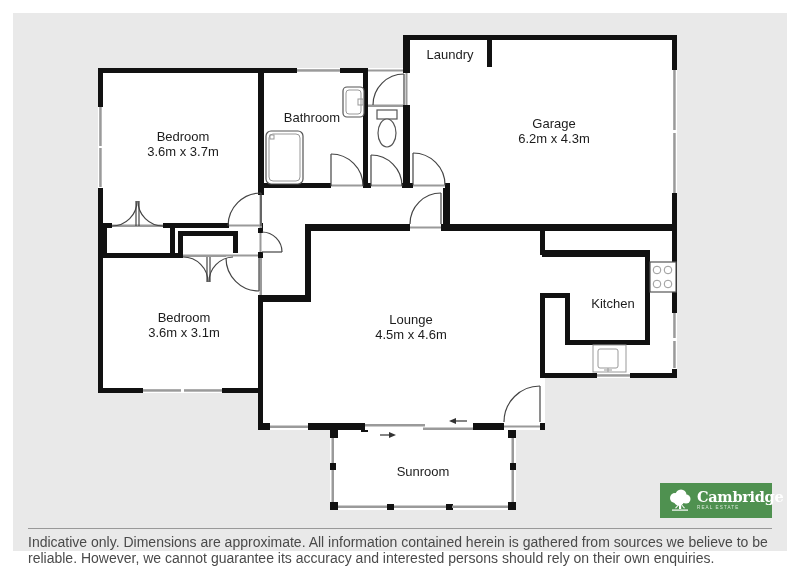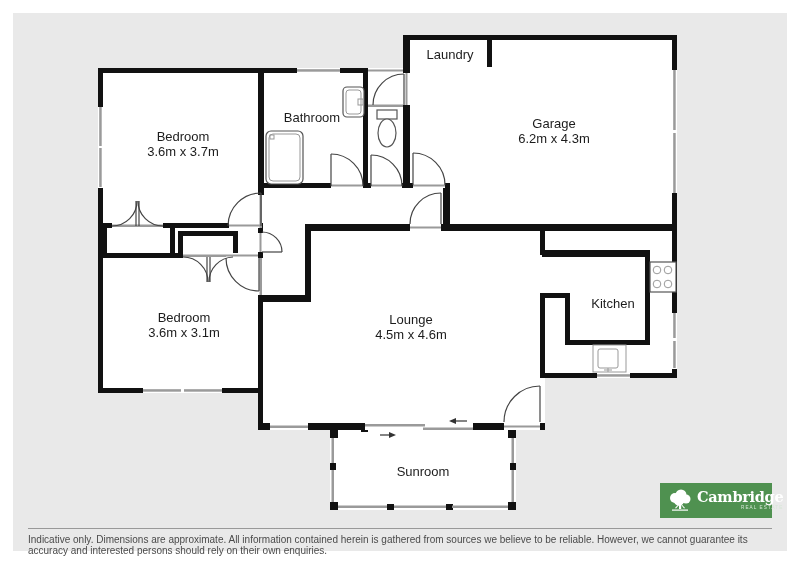--- a/index.html
+++ b/index.html
@@ -13,25 +13,25 @@
   .door path{fill:none;stroke:#444;stroke-width:1.2px;}
   .door line{stroke:#444;stroke-width:1.2px;}
   .fx{fill:#fff;stroke:#555;stroke-width:1.2px;}
   .fx2{fill:none;stroke:#999;stroke-width:1px;}
   .arrow line{stroke:#333;stroke-width:1.2px;}
   .arrow polygon{fill:#333;stroke:none;}
   .room-label{font-family:"Liberation Sans",sans-serif;font-size:13px;fill:#1c1c1c;text-anchor:middle;}
   #logo{position:absolute;left:660px;top:483px;width:112px;height:35px;background:#4f9150;
         display:flex;align-items:center;justify-content:flex-start;gap:4px;padding:0;box-sizing:border-box;}
   #logo .tree{margin-left:7px;flex:0 0 auto;}
-  #logo .wordmark{display:flex;flex-direction:column;align-items:flex-end;line-height:1;}
+  #logo .wordmark{display:flex;flex-direction:column;align-items:flex-start;line-height:1;}
   #logo .brand{font-family:"DejaVu Serif",serif;font-weight:bold;font-size:14.5px;color:#fff;letter-spacing:-0.3px;}
   #logo .tagline{font-size:4.6px;color:#d6e7d6;letter-spacing:1.1px;text-transform:uppercase;margin-top:1px;}
   #divider{position:absolute;left:28px;top:528px;width:744px;border-top:1px solid #999;}
-  #disclaimer{position:absolute;left:28px;top:534px;width:750px;font-size:10px;color:#4a4a4a;}
+  #disclaimer{position:absolute;left:28px;top:534px;width:750px;font-size:14px;color:#4a4a4a;}
 </style>
 </head>
 <body>
 
 <div id="stage">
   <div id="panel"></div>
 
   <svg id="plan-svg" viewBox="0 0 800 566">
 
     <g>

